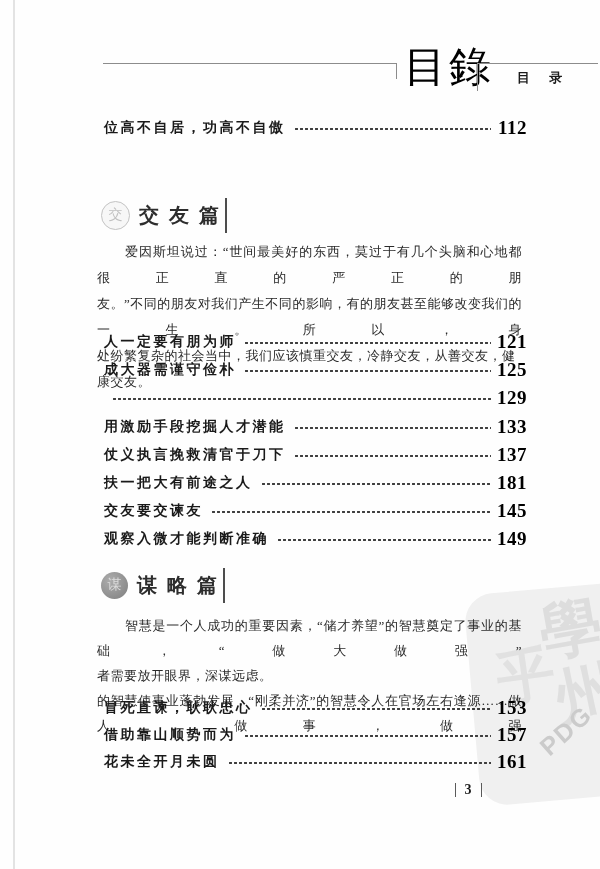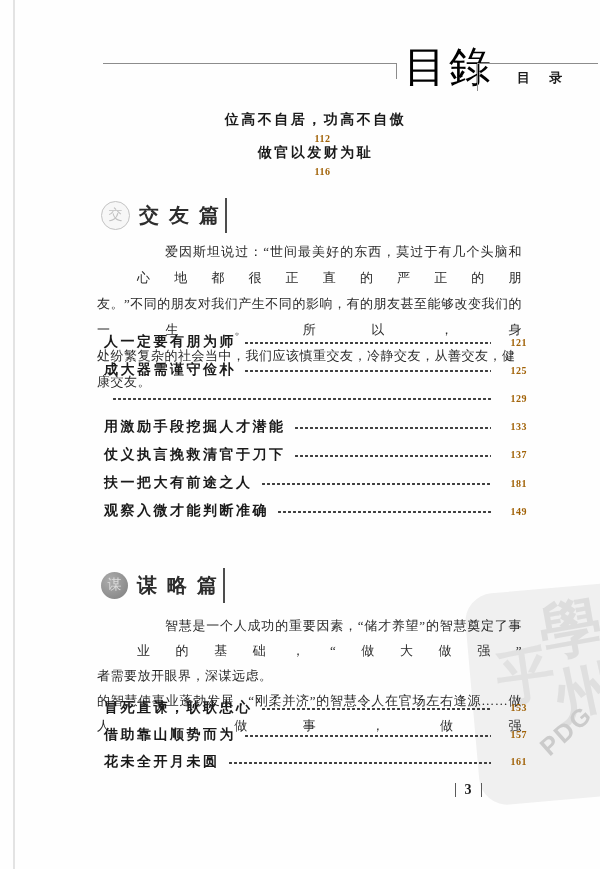--- a/index.html
+++ b/index.html
@@ -19,55 +19,55 @@
   }
   .hdr-rule-right{position:absolute;left:477px;top:63px;width:121px;height:1px;background:#8c8c8c;}
   .hdr-bracket-v{position:absolute;left:477px;top:64px;width:1px;height:27px;background:#8c8c8c;}
   .hdr-label{
     position:absolute;left:489px;top:69px;font-size:13px;font-weight:bold;
     letter-spacing:8px;color:#1b1b1b;margin-left:28px;
   }
   
   .block{position:absolute;left:104px;width:423px;}
   .toc-row{display:flex;align-items:center;}
-  .rh33 .toc-row{height:33px;flex-direction:column;}
+  .rh33 .toc-row{height:33px;}
   .rh28 .toc-row{height:28.2px;}
   .rh27 .toc-row{height:27px;}
   .toc-row .t{
     font-size:14px;font-weight:600;letter-spacing:2.5px;white-space:nowrap;color:#1a1a1a;
   }
   .leader{
     flex:1;height:12px;margin:2px 6px 0 8px;
     background-image:radial-gradient(circle,#3d3d3d 1.1px,rgba(0,0,0,0) 1.5px);
     background-size:5px 12px;background-repeat:repeat-x;background-position:0 center;
   }
   .toc-row .p{
-    font-size:10px;font-weight:600;min-width:30px;text-align:right;
-    color:#a16207;letter-spacing:0.5px;
+    font-size:19px;font-weight:600;min-width:30px;text-align:right;
+    color:#000000;letter-spacing:0.5px;
   }
   
   .section-hdr{position:absolute;left:101px;height:38px;display:flex;align-items:center;gap:9px;}
   .seal{
     width:27px;height:27px;border-radius:50%;flex:0 0 auto;
     display:flex;align-items:center;justify-content:center;font-size:14px;line-height:1;
   }
   .seal.light{border:1.5px solid #c3c3c3;color:#c0c0c0;background:#f7f7f7;}
   .seal.dark{
     background:radial-gradient(circle at 35% 32%,#adadad,#7e7e7e);
     color:#dcdcdc;
   }
   .section-title{
     font-size:20px;font-weight:600;letter-spacing:10px;color:#2d2d2d;line-height:1;
     white-space:nowrap;
   }
   .title-bar{width:2px;height:35px;background:#4d4d4d;margin-left:-13px;flex:0 0 auto;}
   
   .intro{position:absolute;left:97px;width:425px;font-size:13px;color:#2a2a2a;letter-spacing:0.5px;}
   .intro .l{text-align:justify;text-align-last:justify;white-space:normal;}
-  .intro .l.first{text-indent:28px;margin-left:40px;}
+  .intro .l.first{text-indent:28px;}
   .intro .l.last{text-align:left;text-align-last:left;}
   .lh26 .l{line-height:26px;}
   .lh25 .l{line-height:25px;}
   
   .page-num{
     position:absolute;left:443px;top:782px;width:50px;height:16px;
     display:flex;align-items:center;justify-content:center;gap:9px;
   }
   .page-num .bar{width:1px;height:14px;background:#5a5a5a;}
   .page-num .n{font-size:14px;font-weight:bold;color:#1a1a1a;}
@@ -105,25 +105,20 @@
   <div class="hdr-rule-right"></div>
   <div class="hdr-bracket-v"></div>
   <div class="hdr-label">目 录</div>
 
   <div class="block rh33" style="top:111px;">
     <div class="toc-row">
       <span class="t">位高不自居，功高不自傲</span>
       <span class="leader"></span>
       <span class="p">112</span>
     </div>
-    <div class="toc-row">
-      <span class="t">做官以发财为耻</span>
-      <span class="leader"></span>
-      <span class="p">116</span>
-    </div>
   </div>
 
   <div class="section-hdr" style="top:196px;">
     <span class="seal light">交</span>
     <span class="section-title">交友篇</span>
     <span class="title-bar"></span>
   </div>
 
   <div class="intro lh26" style="top:239px;">
     <div class="l first">爱因斯坦说过：“世间最美好的东西，莫过于有几个头脑和心地都很正直的严正的朋</div>
@@ -155,20 +150,25 @@
       <span class="t">仗义执言挽救清官于刀下</span>
       <span class="leader"></span>
       <span class="p">137</span>
     </div>
     <div class="toc-row">
       <span class="t">扶一把大有前途之人</span>
       <span class="leader"></span>
       <span class="p">181</span>
     </div>
     <div class="toc-row">
+      <span class="t">交友要交谏友</span>
+      <span class="leader"></span>
+      <span class="p">145</span>
+    </div>
+    <div class="toc-row">
       <span class="t">观察入微才能判断准确</span>
       <span class="leader"></span>
       <span class="p">149</span>
     </div>
   </div>
 
   <div class="section-hdr" style="top:566px;">
     <span class="seal dark">谋</span>
     <span class="section-title">谋略篇</span>
     <span class="title-bar"></span>

